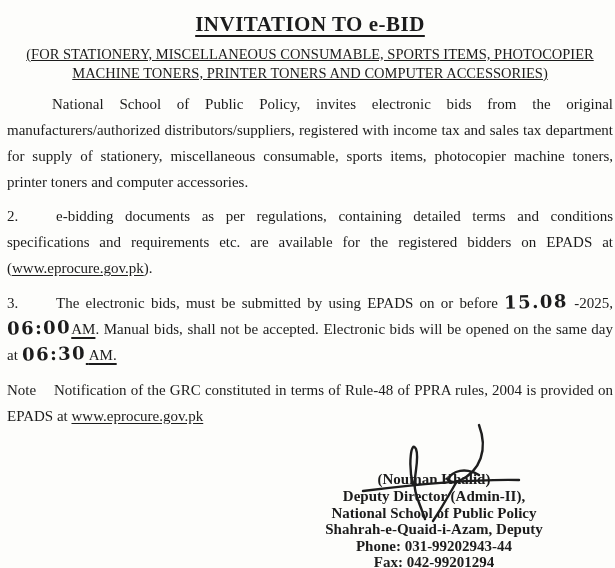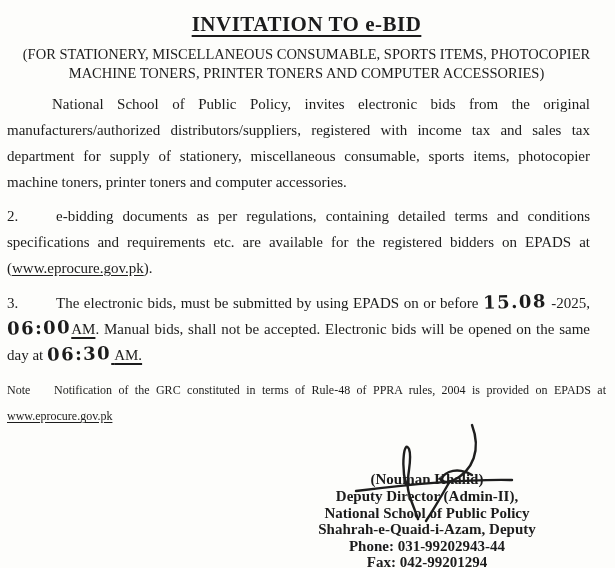--- a/index.html
+++ b/index.html
@@ -11,45 +11,46 @@
     height: 568px;
     background: #fdfdfb;
     overflow: hidden;
     font-family: "Liberation Serif", serif;
     color: #1c1c1c;
   }
   .page {
     box-sizing: border-box;
     width: 615px;
     height: 568px;
-    padding: 12px 9px 0 7px;
+    padding: 12px 2px 0 7px;
   }
   .doc-title {
     text-align: center;
     font-size: 21px;
     font-weight: bold;
     letter-spacing: 0.5px;
     margin: 0 0 8px 0;
   }
   .doc-title .t-inner {
     text-decoration: underline;
     text-decoration-thickness: 2px;
     text-underline-offset: 4px;
   }
   .doc-subtitle {
     text-align: center;
     font-size: 14.5px;
     line-height: 19px;
     margin: 0 0 8px 0;
+    text-decoration: underline;
   }
   .para {
     font-size: 15px;
     line-height: 26px;
     text-align: justify;
-    margin: 0 16px 9px 0;
+    margin: 0 0 9px 0;
   }
   .para.first {
     text-indent: 45px;
     margin-bottom: 8px;
   }
   .pnum {
     display: inline-block;
     width: 49px;
   }
   .ulink {
@@ -68,21 +69,21 @@
     font-size: 18px;
     letter-spacing: 1.5px;
     line-height: 1;
     display: inline-block;
     transform: rotate(-1.5deg);
   }
   .am {
     font-weight: 400;
   }
   .note-para {
-    font-size: 12px;
+    font-size: 15px;
     line-height: 26px;
     text-align: justify;
     margin: 0 0 0 0;
   }
   .note-label {
     display: inline-block;
     width: 47px;
   }
   .sig-block {
     width: 330px;

